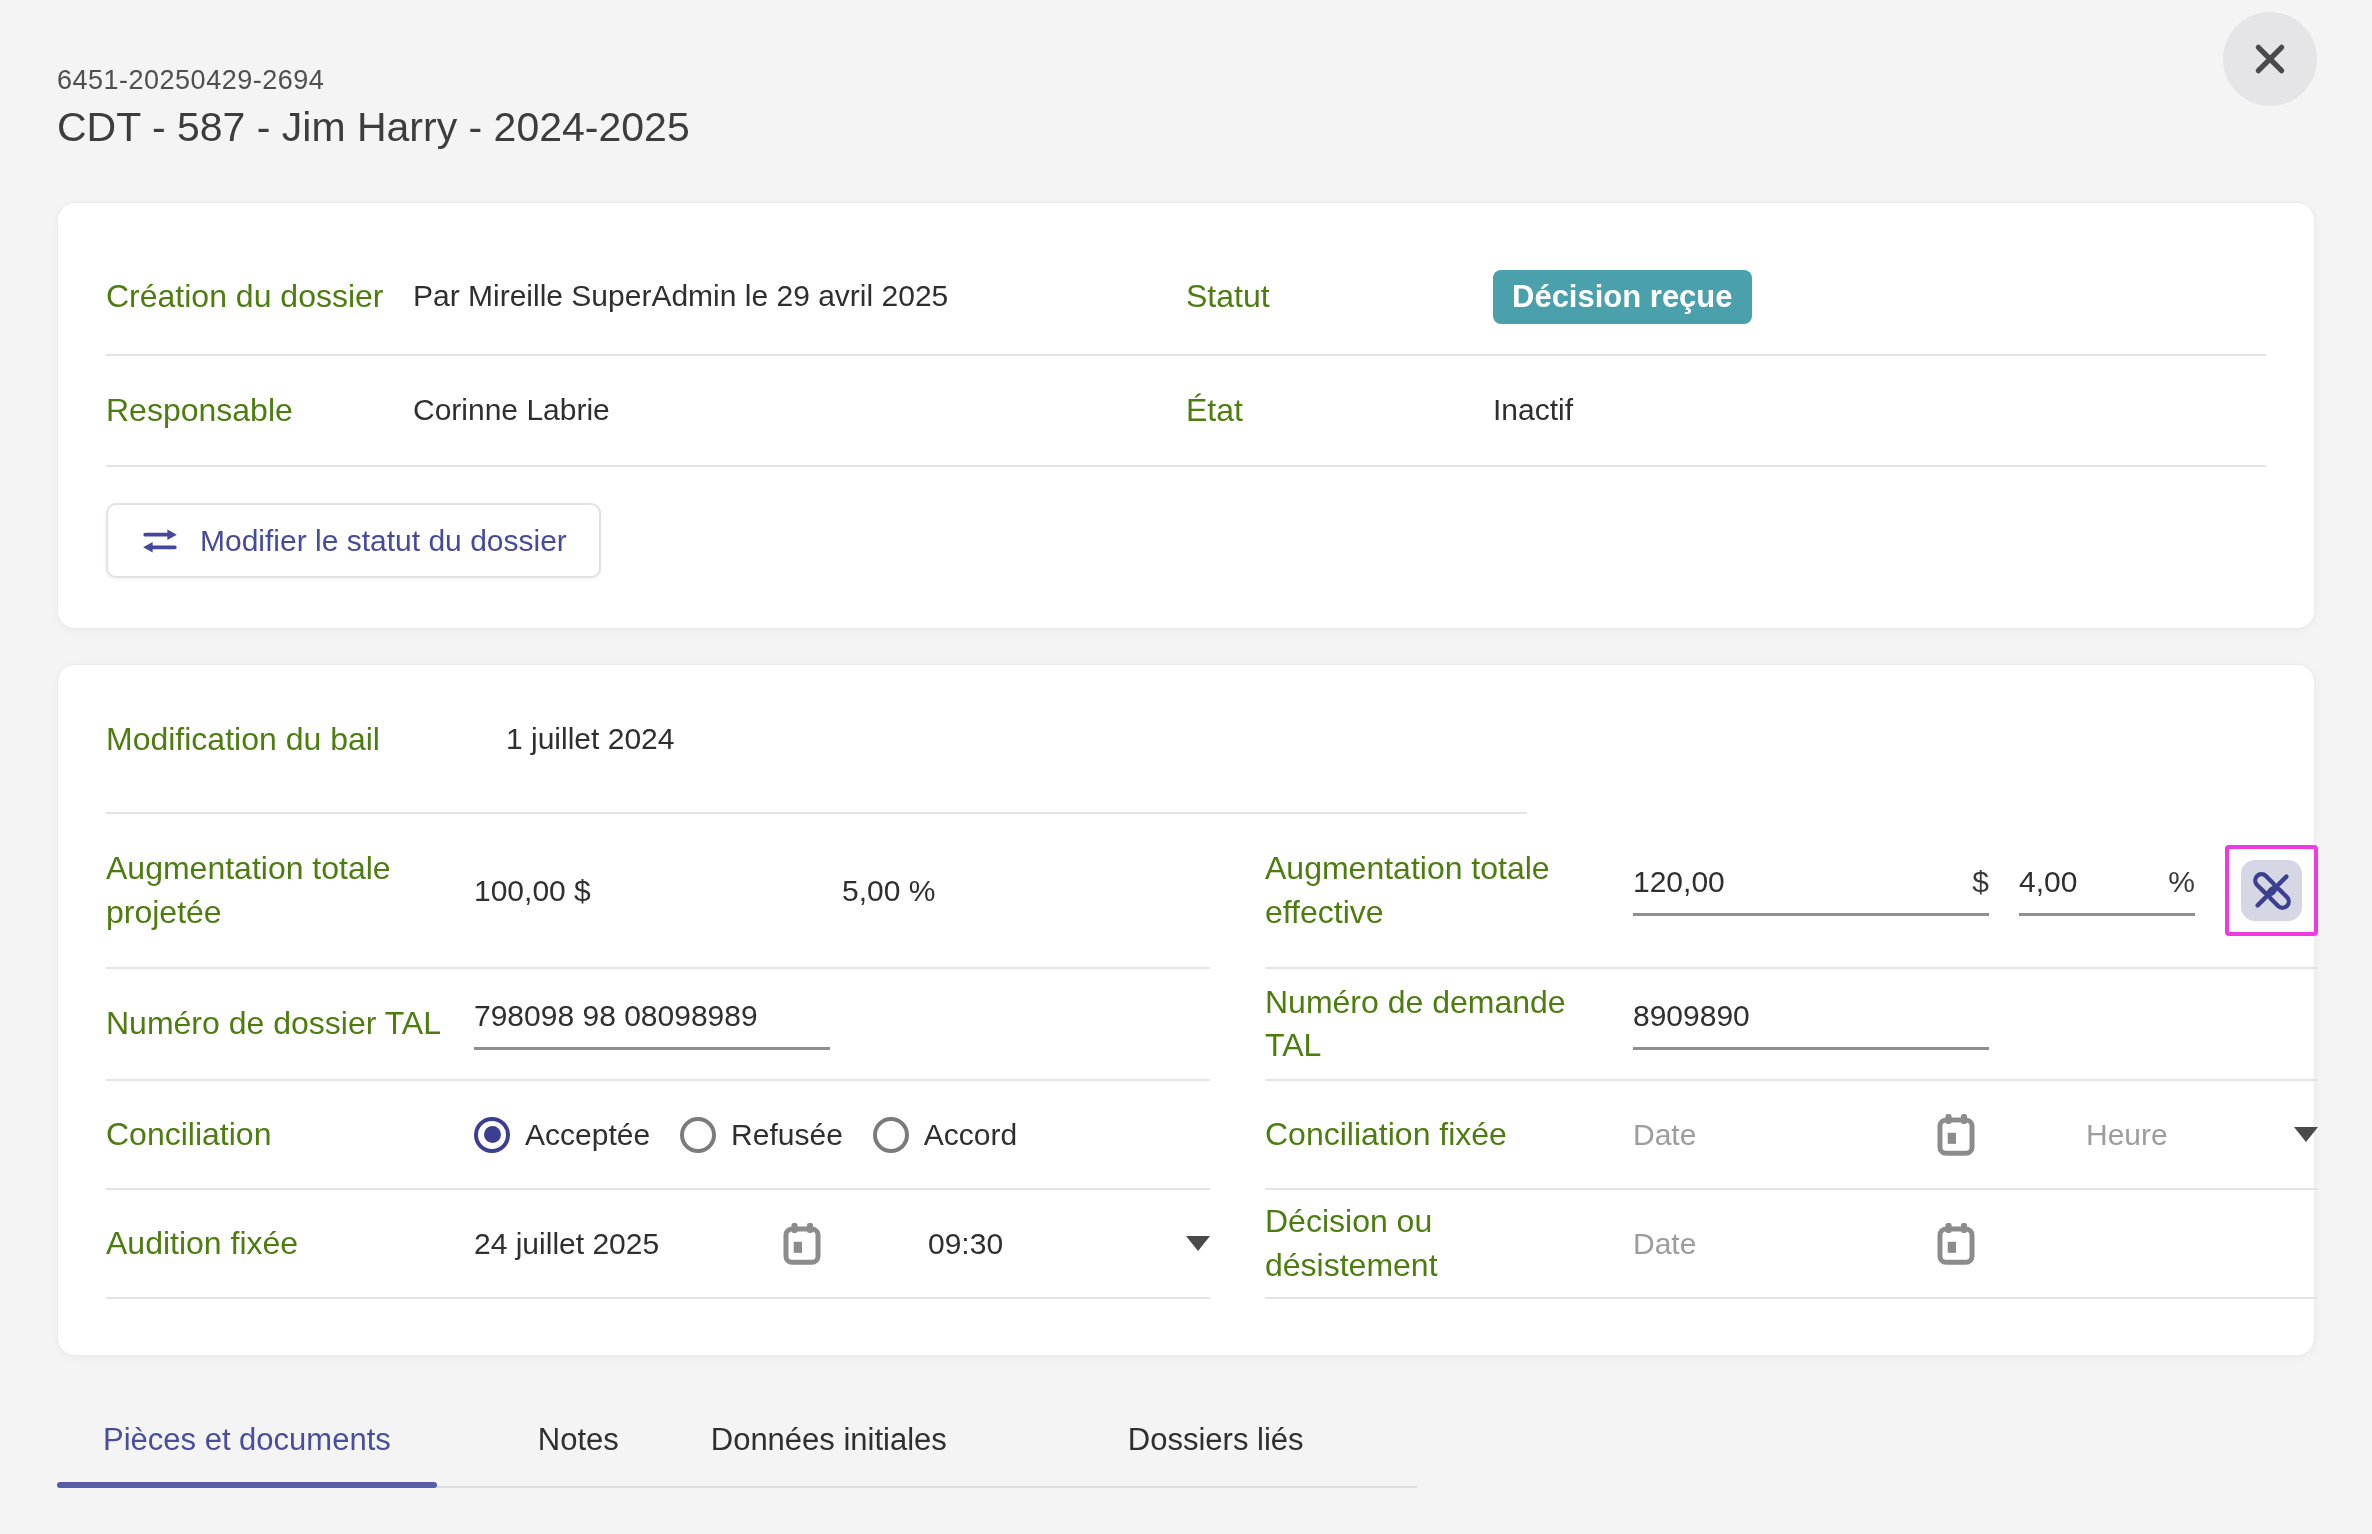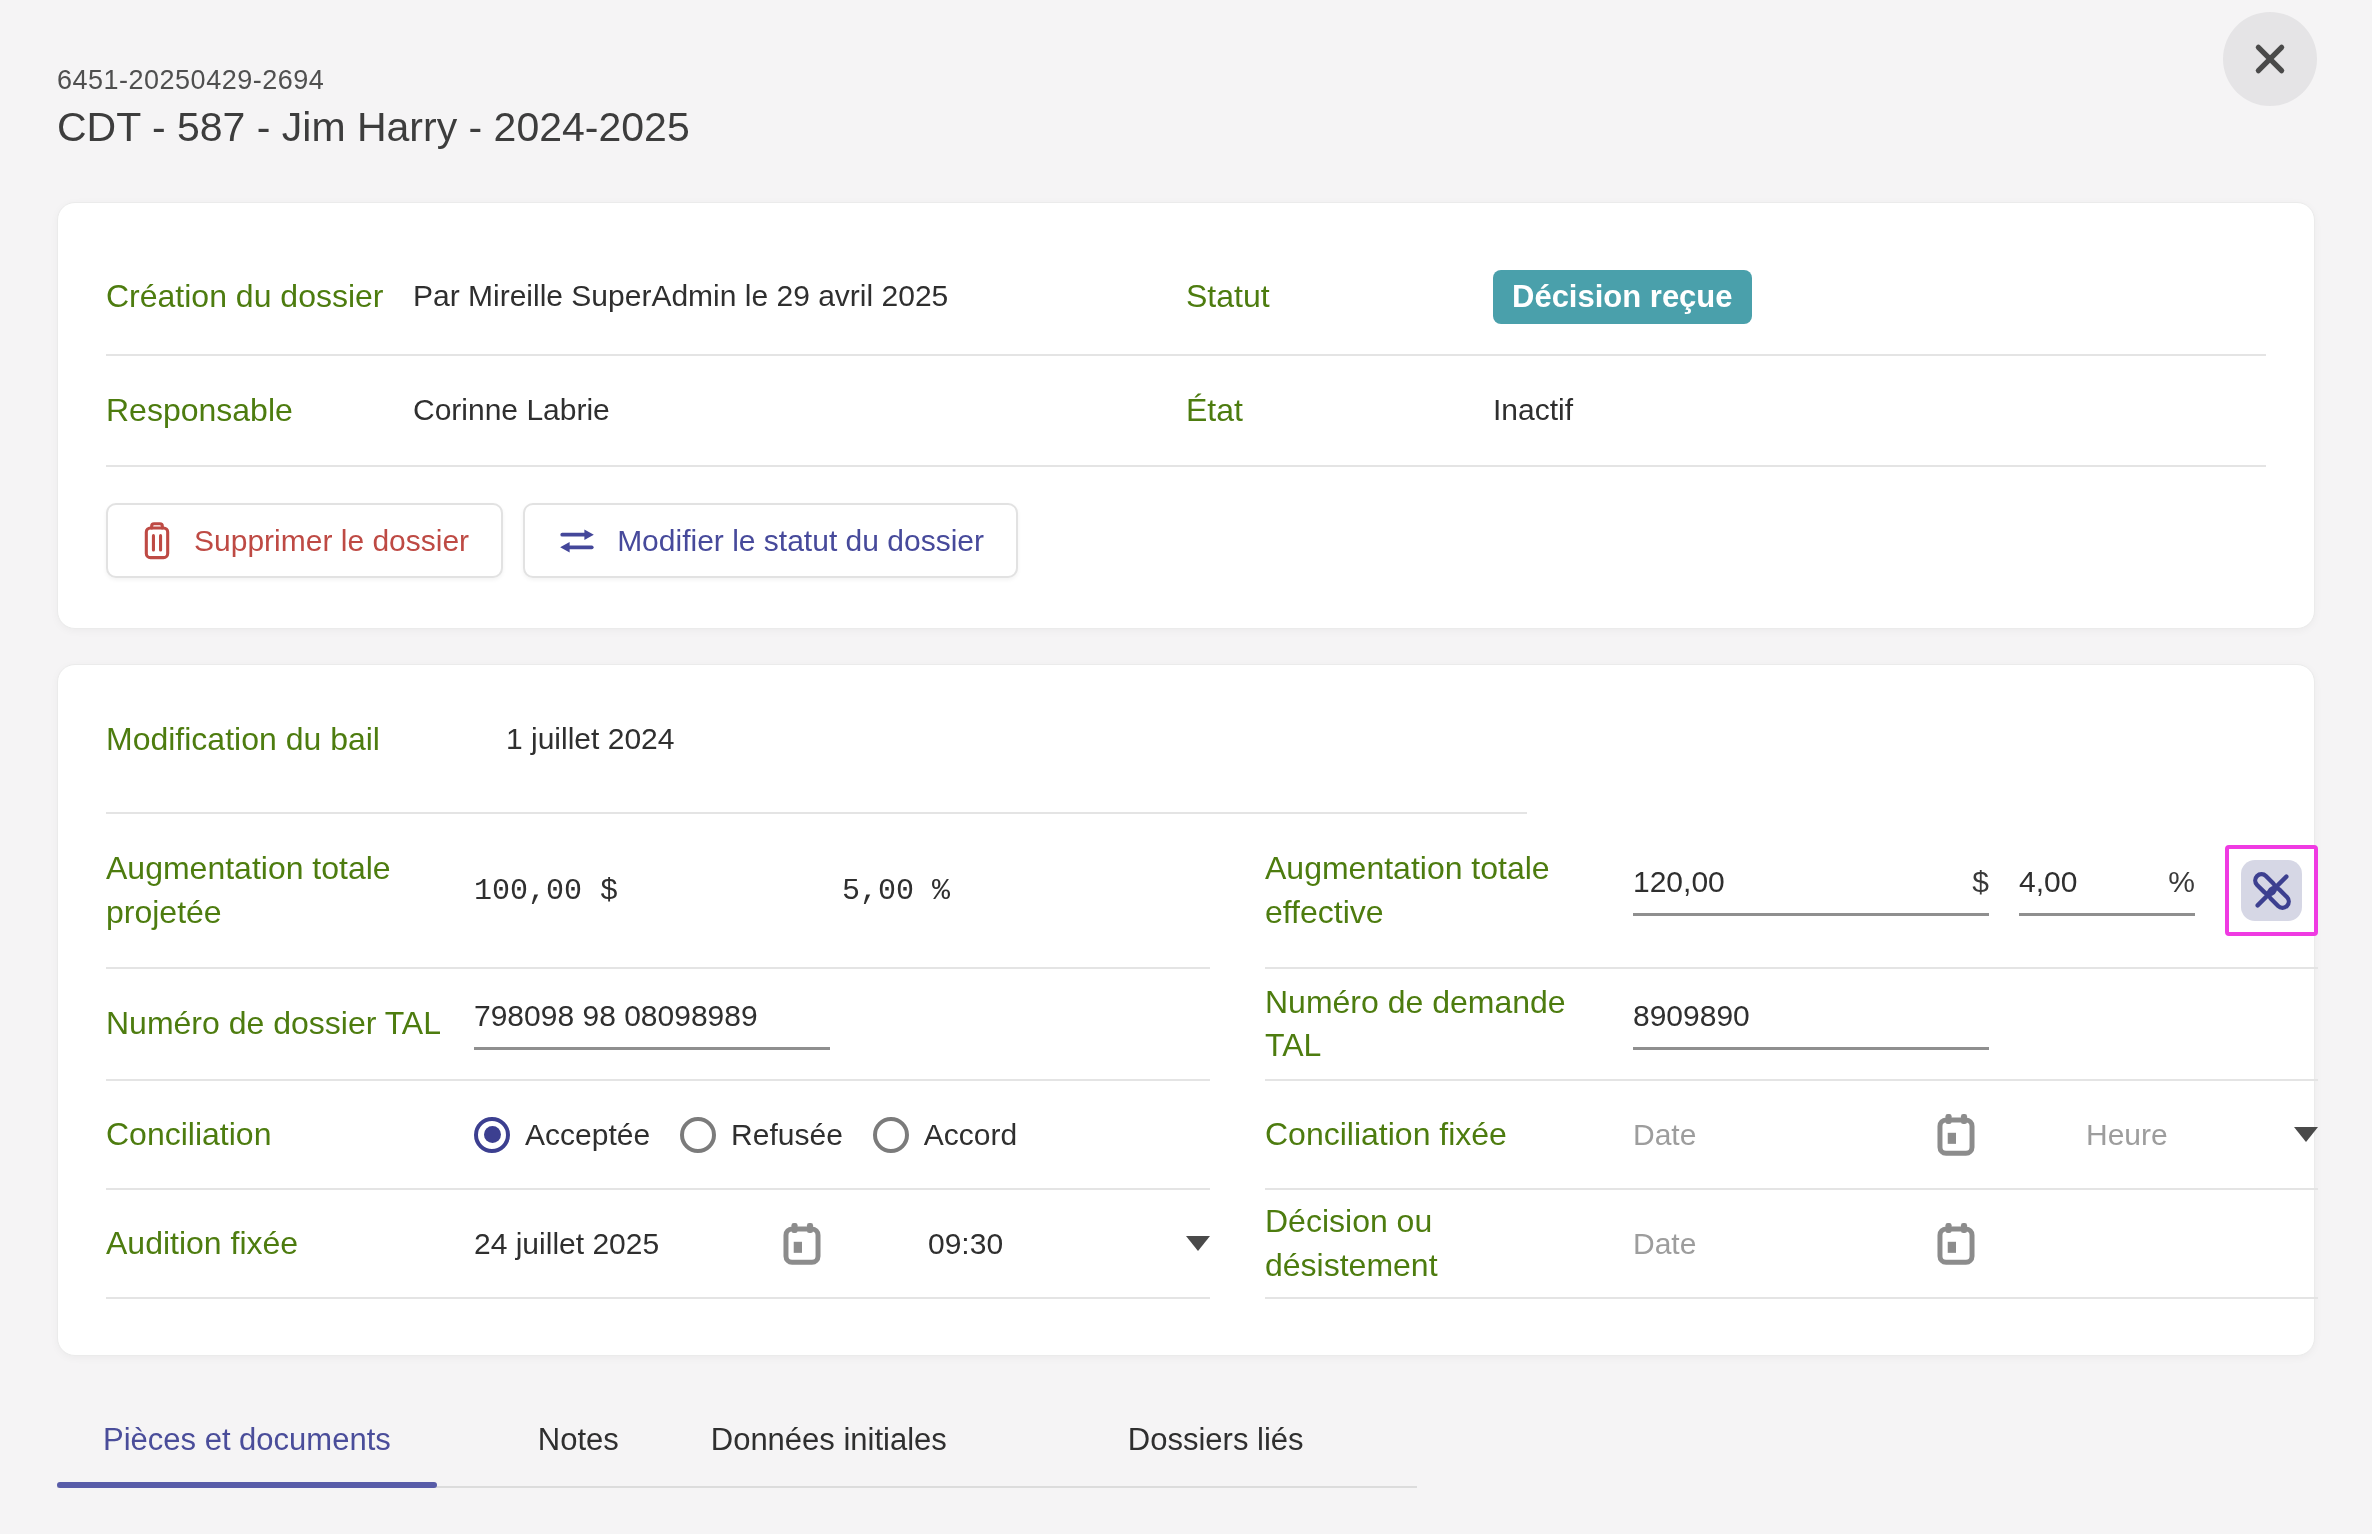--- a/index.html
+++ b/index.html
@@ -66,21 +66,21 @@
   .form-row .label { flex:0 0 368px; padding-right:20px; }
   .h1 { height:149px;gap:32px; }  .h2 { height:155px; }
   .h3 { height:112px; }  .h4 { height:109px; }  .h5 { height:109px; }
   .row-modification { border-bottom:none; }
   .row-modification::after {
     content:""; position:absolute; left:0; bottom:0; height:2px;
     width:calc(100% + 317px); background:#e4e4e4;
   }
   .spacer-row { height:149px; }
 
-  .cell-value { width:368px; font-size:30px; color:#2f2f2f;font-family:Liberation Mono, monospace; }
+  .cell-value { width:368px; font-size:30px; color:#2f2f2f; }
   .underline-input {
     border-bottom:3px solid #8f8f8f;
     display:flex; justify-content:space-between; align-items:flex-end;
     padding-bottom:14px; font-size:30px; color:#2f2f2f;
   }
   .w-money { width:356px; }
   .w-pct { width:176px; margin-left:30px; }
   .w-num { width:356px;align-items:flex-end; }
   .suffix { color:#3a3a3a; }
 
@@ -168,30 +168,20 @@
         <span class="badge">Décision reçue</span>
       </div>
     </div>
     <div class="c1-row last">
       <div class="label">Responsable</div>
       <div class="value">Corinne Labrie</div>
       <div class="label">État</div>
       <div class="value">Inactif</div>
     </div>
     <div class="btn-row">
-      <button class="action-btn btn-red">
-        <span>
-          <svg width="34" height="38" viewBox="0 0 28 32" fill="none" stroke="#be4a44" stroke-width="2.6" stroke-linecap="round" stroke-linejoin="round">
-            <path d="M9.5 5 V3.5 a2 2 0 0 1 2 -2 h5 a2 2 0 0 1 2 2 V5"></path>
-            <rect x="5" y="5" width="18" height="25" rx="3.5"></rect>
-            <path d="M11 11.5 v12 M17 11.5 v12"></path>
-          </svg>
-        </span>
-        <span>Supprimer le dossier</span>
-      </button>
       <button class="action-btn btn-indigo">
         <span>
           <svg width="40" height="32" viewBox="0 0 38 28">
             <g stroke="#44479a" stroke-width="3.6" stroke-linecap="round" fill="#44479a">
               <line x1="5" y1="8" x2="26" y2="8"></line>
               <path d="M26 3 l9 5 -9 5 z" stroke="none"></path>
               <line x1="12" y1="20" x2="33" y2="20"></line>
               <path d="M12 15 l-9 5 9 5 z" stroke="none"></path>
             </g>
           </svg>

